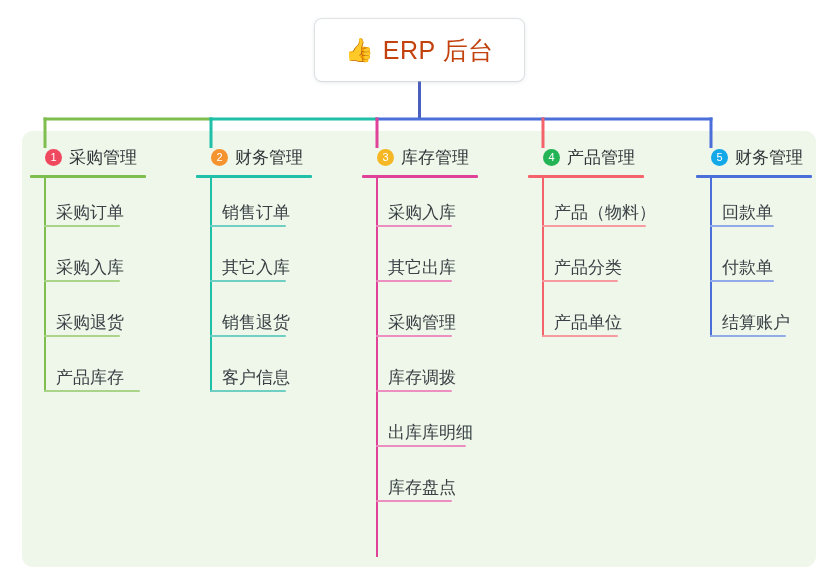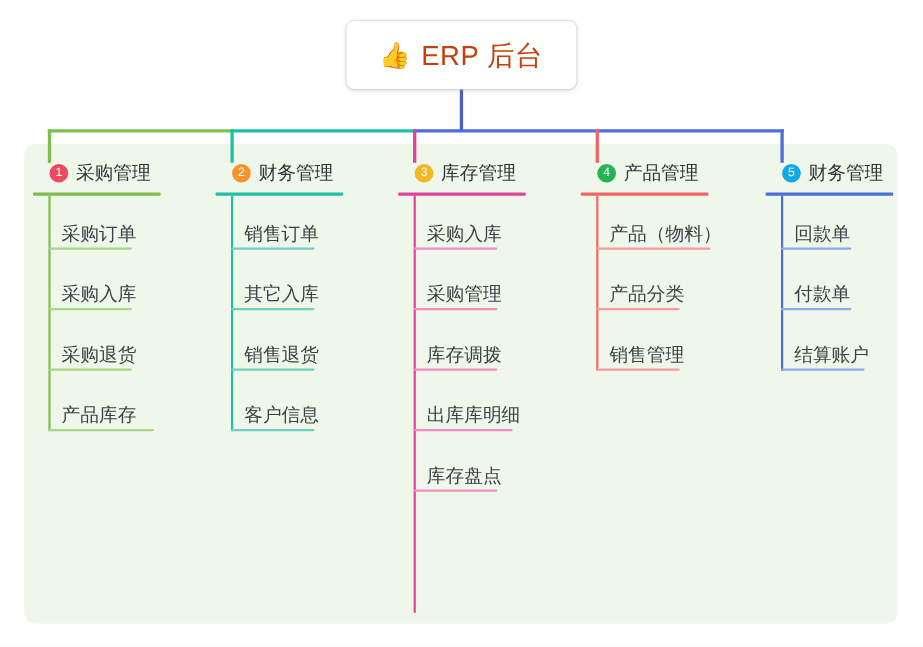--- a/index.html
+++ b/index.html
@@ -226,20 +226,24 @@
           <span class="col-title">库存管理</span>
         </div>
         <div class="head-rule" style="background: rgb(224, 66, 154); width: 116px;"></div>
         <div class="items">
           <div class="spine" style="background: rgb(224, 66, 154); height: 379px;"></div>
           <div class="item">
             <span class="item-label">采购入库</span>
             <div class="item-rule" style="background: rgb(236, 142, 192); width: 76px;"></div>
           </div>
           <div class="item">
+            <span class="item-label">其它出库</span>
+            <div class="item-rule" style="background: rgb(236, 142, 192); width: 76px;"></div>
+          </div>
+          <div class="item">
             <span class="item-label">采购管理</span>
             <div class="item-rule" style="background: rgb(236, 142, 192); width: 76px;"></div>
           </div>
           <div class="item">
             <span class="item-label">库存调拨</span>
             <div class="item-rule" style="background: rgb(236, 142, 192); width: 76px;"></div>
           </div>
           <div class="item">
             <span class="item-label">出库库明细</span>
             <div class="item-rule" style="background: rgb(236, 142, 192); width: 90px;"></div>
@@ -260,21 +264,21 @@
           <div class="spine" style="background: rgb(244, 99, 106); height: 159px;"></div>
           <div class="item">
             <span class="item-label">产品（物料）</span>
             <div class="item-rule" style="background: rgb(247, 155, 160); width: 104px;"></div>
           </div>
           <div class="item">
             <span class="item-label">产品分类</span>
             <div class="item-rule" style="background: rgb(247, 155, 160); width: 76px;"></div>
           </div>
           <div class="item">
-            <span class="item-label">销售管理</span>
+            <span class="item-label">产品单位</span>
             <div class="item-rule" style="background: rgb(247, 155, 160); width: 76px;"></div>
           </div>
         </div>
       </div>
       <div class="column" style="left: 696px; width: 150px;">
         <div class="col-head">
           <span class="badge" style="background: rgb(19, 168, 232);">5</span>
           <span class="col-title">财务管理</span>
         </div>
         <div class="head-rule" style="background: rgb(75, 111, 216); width: 116px;"></div>

